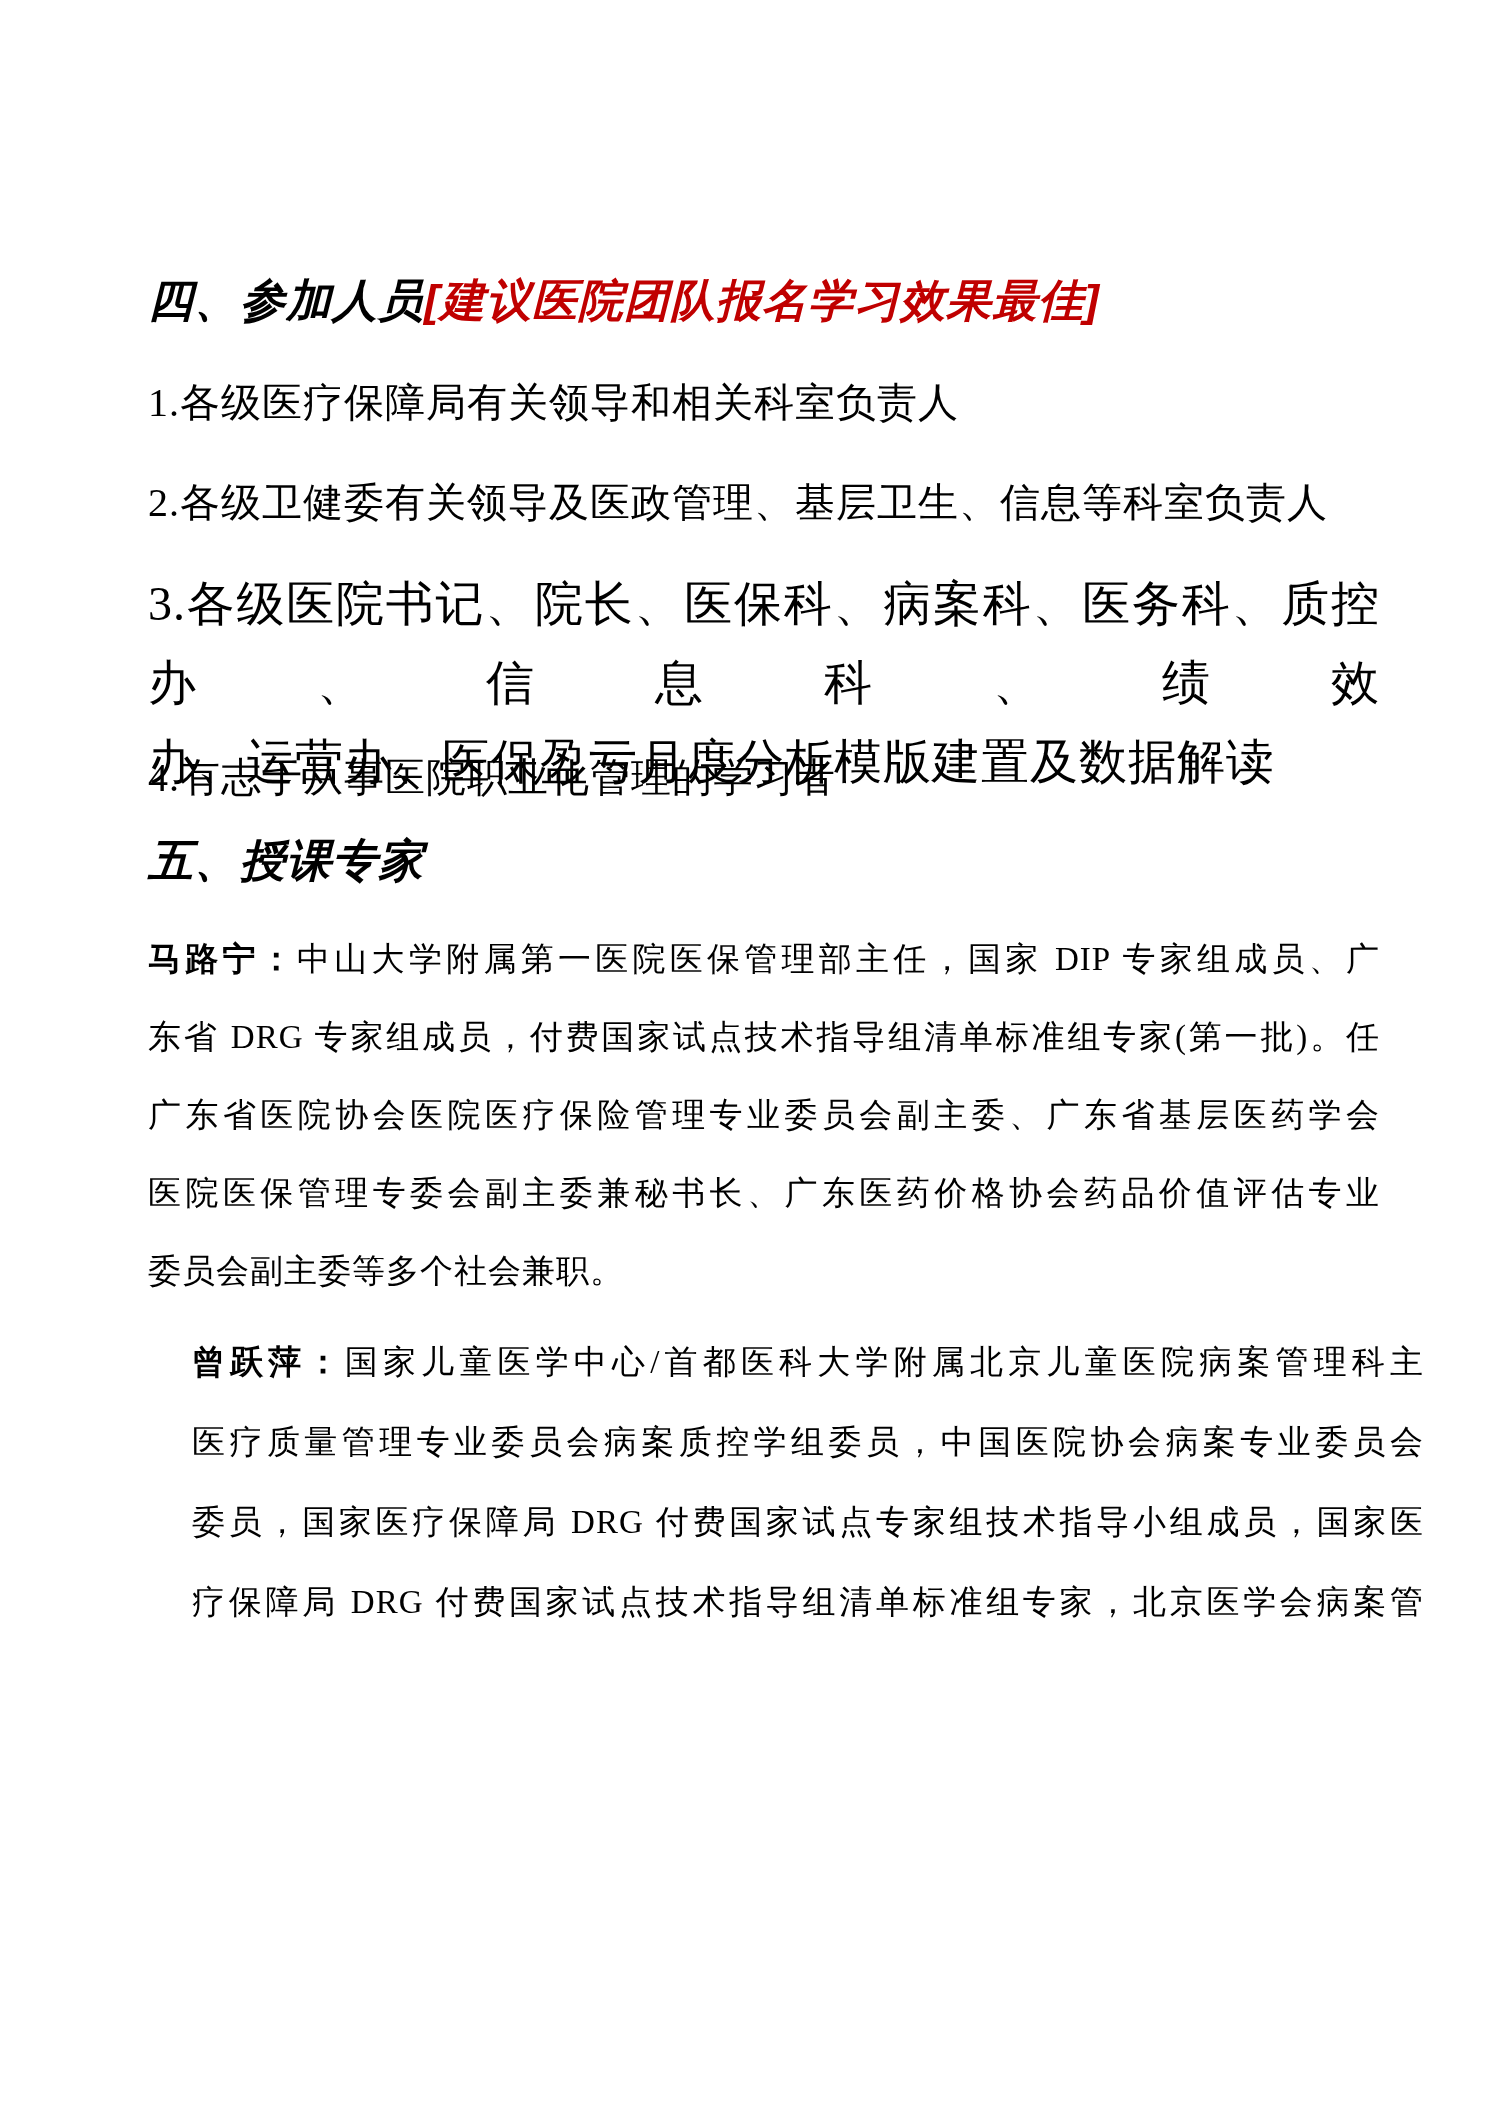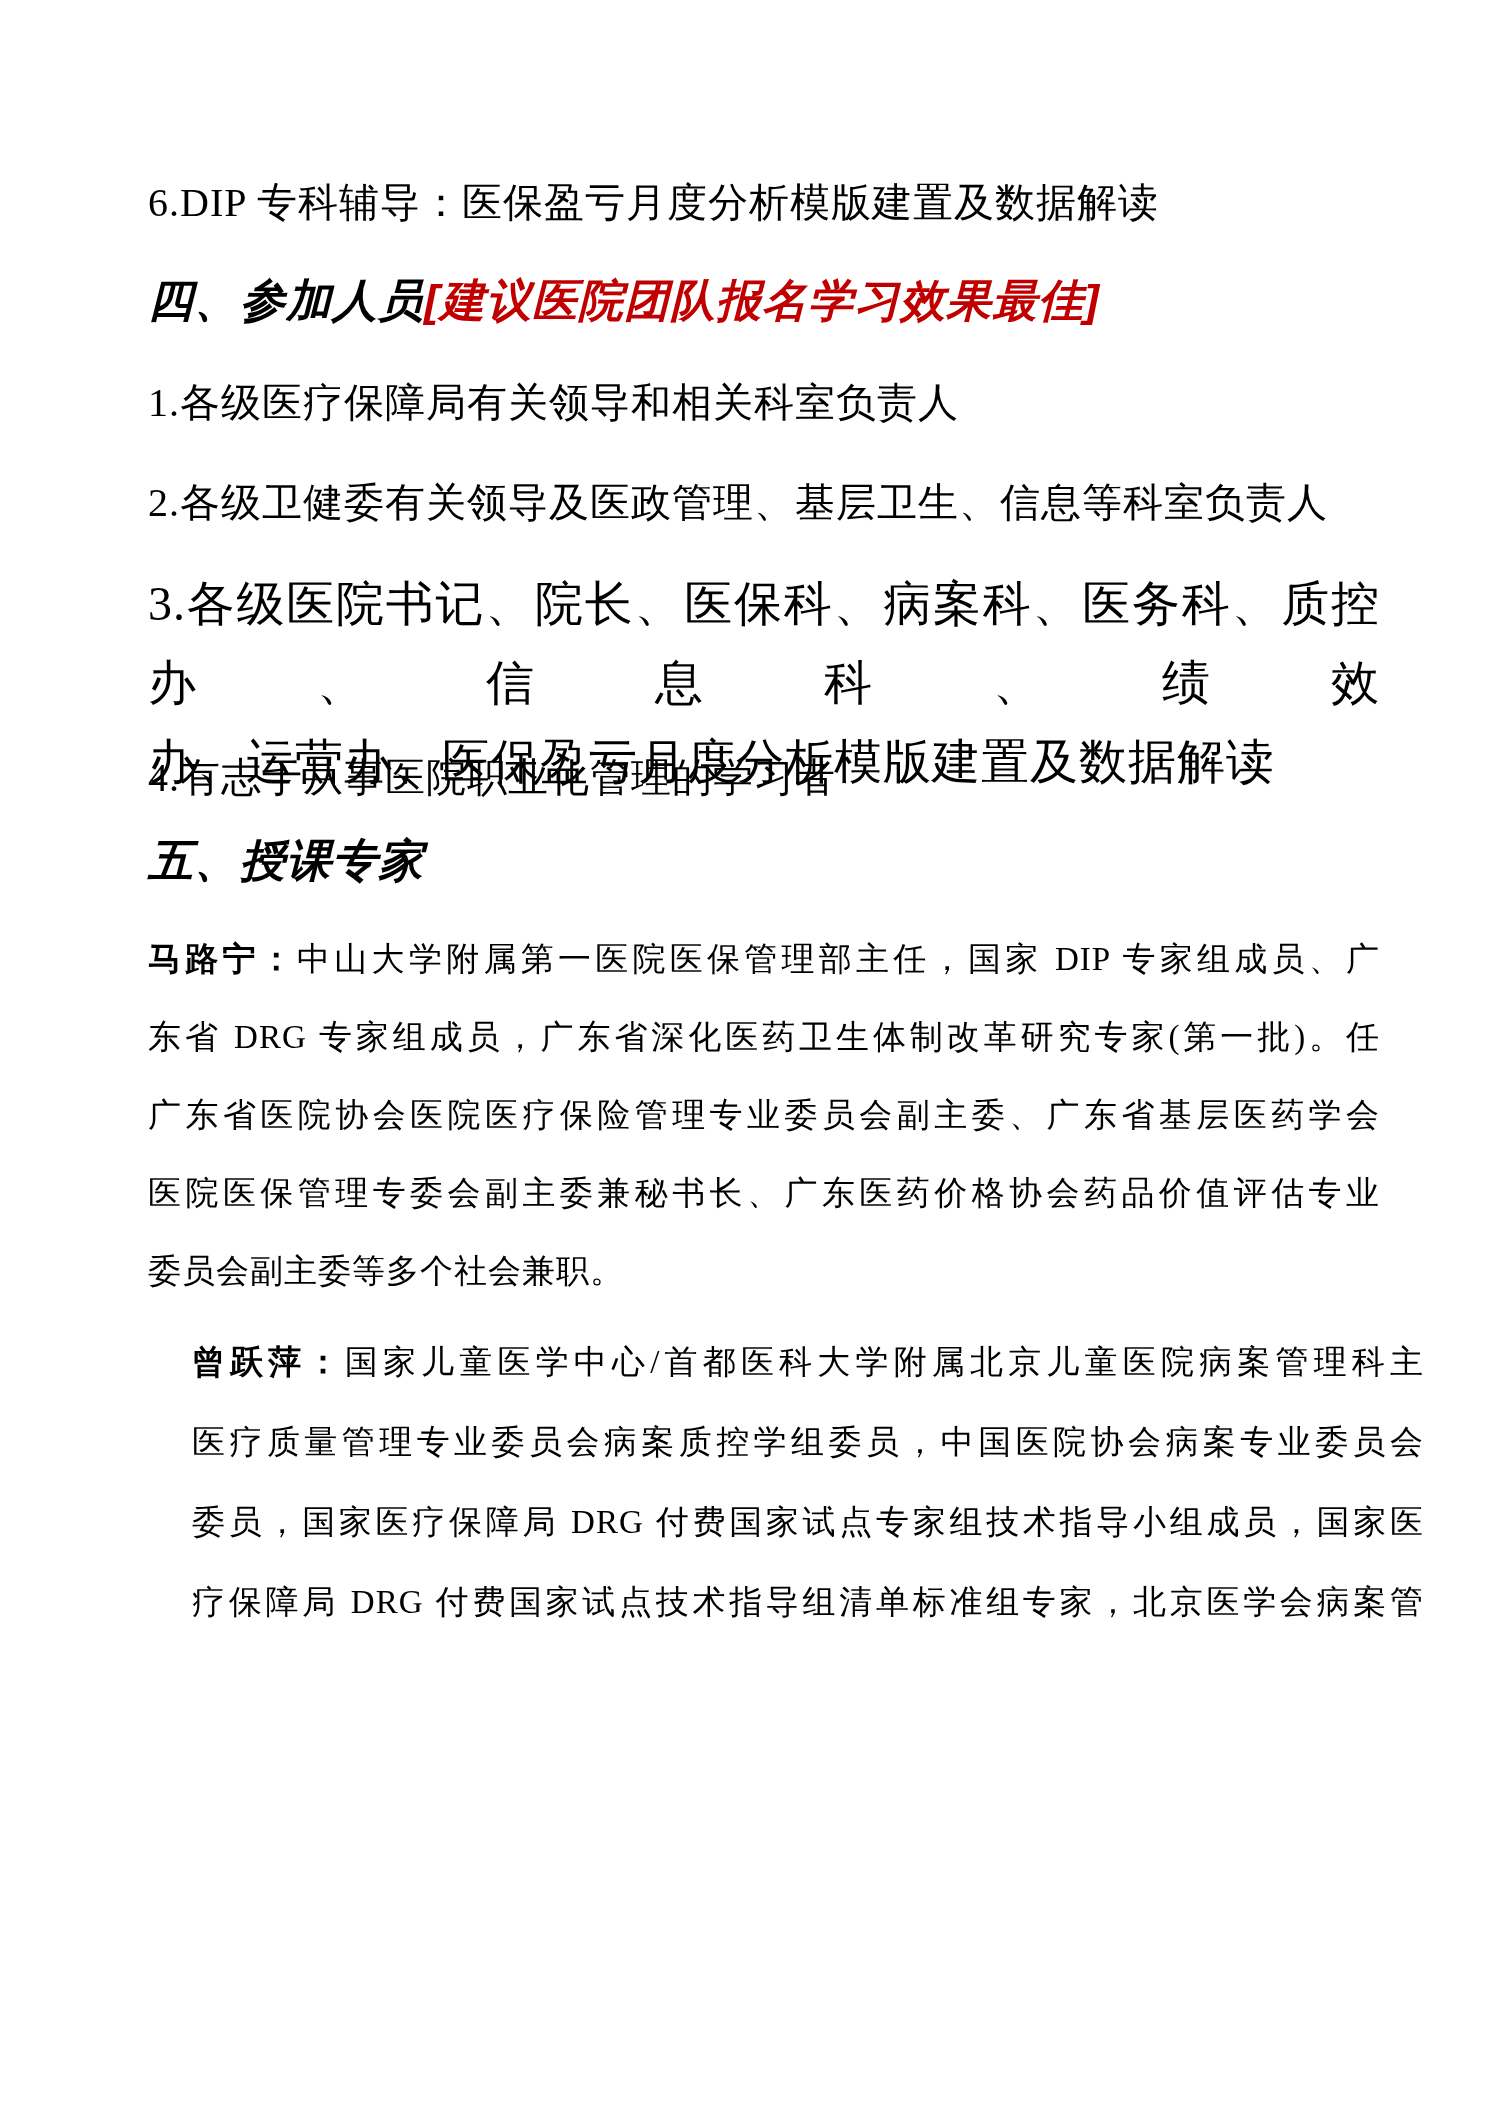--- a/index.html
+++ b/index.html
@@ -68,42 +68,41 @@
   }
   .item3 .line.last {
     text-align-last: left;
   }
 </style>
 </head>
 <body>
 
 <div class="page">
 
-  <div class="block body-line" style="top:175px;">6.DIP 专科辅导：医保盈亏月度分析模版建置及数据解读</div>
 
   <div class="block heading" style="top:272px;">
     <span>四、参加人员</span><span class="note">[建议医院团队报名学习效果最佳]</span>
   </div>
 
   <div class="block body-line" style="top:375px;">1.各级医疗保障局有关领导和相关科室负责人</div>
 
   <div class="block body-line" style="top:475px;">2.各级卫健委有关领导及医政管理、基层卫生、信息等科室负责人</div>
 
   <div class="block item3" style="top:564px;">
     <div class="line">3.各级医院书记、院长、医保科、病案科、医务科、质控办、信息科、绩效</div>
     <div class="line last">办、运营办、医保盈亏月度分析模版建置及数据解读</div>
   </div>
 
   <div class="block body-line" style="top:750px;">4.有志于从事医院职业化管理的学习者</div>
 
   <div class="block heading" style="top:832px;">五、授课专家</div>
 
   <div class="block para para-ma" style="top:920px;">
     <div class="line"><span class="expert-name">马路宁：</span><span>中山大学附属第一医院医保管理部主任，国家 DIP 专家组成员、广</span></div>
-    <div class="line">东省 DRG 专家组成员，广东省深化医药卫生体制改革研究专家(第一批)。任</div>
+    <div class="line">东省 DRG 专家组成员，付费国家试点技术指导组清单标准组专家(第一批)。任</div>
     <div class="line">广东省医院协会医院医疗保险管理专业委员会副主委、广东省基层医药学会</div>
     <div class="line">医院医保管理专委会副主委兼秘书长、广东医药价格协会药品价值评估专业</div>
     <div class="line last">委员会副主委等多个社会兼职。</div>
   </div>
 
   <div class="block para para-zeng" style="top:1322px;margin-left:44px;">
     <div class="line"><span class="expert-name">曾跃萍：</span><span>国家儿童医学中心/首都医科大学附属北京儿童医院病案管理科主</span></div>
     <div class="line">医疗质量管理专业委员会病案质控学组委员，中国医院协会病案专业委员会</div>
     <div class="line">委员，国家医疗保障局 DRG 付费国家试点专家组技术指导小组成员，国家医</div>
     <div class="line">疗保障局 DRG 付费国家试点技术指导组清单标准组专家，北京医学会病案管</div>

